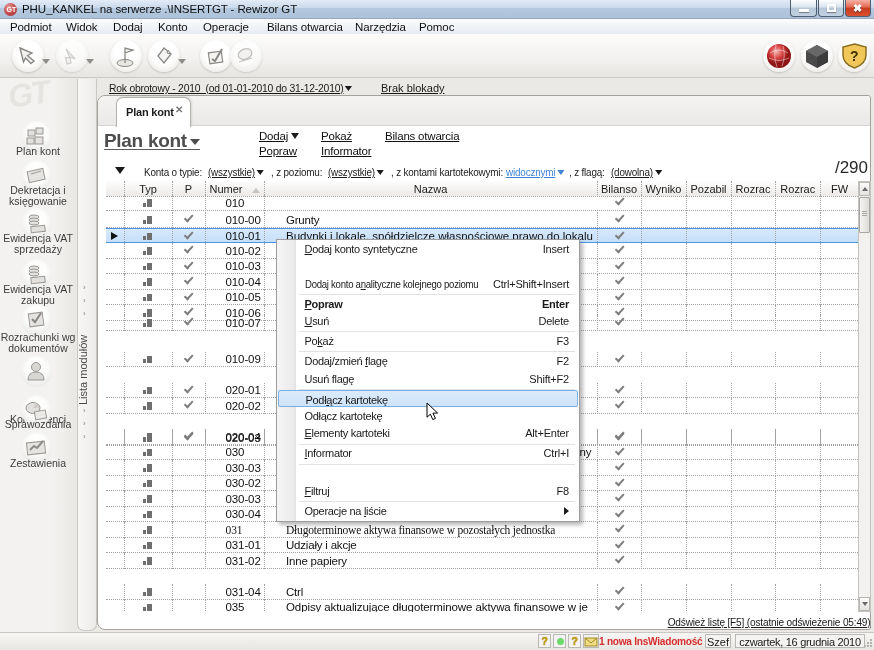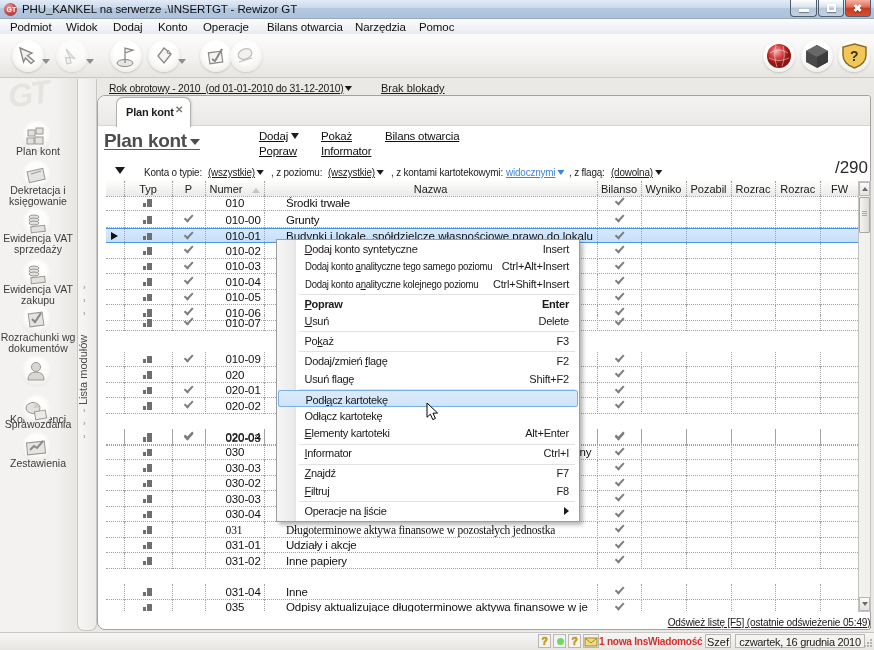--- a/index.html
+++ b/index.html
@@ -310,23 +310,20 @@
 <div class="tc c1">
         <span class="typ">
           <i class="b1"></i>
           <i class="b2"></i>
         </span>
       </div>
 <div class="tc c2"></div>
 <div class="tc c3">
         <div class="num">010</div>
       </div>
-<div class="tc c4">
-        <div class="nam">Środki trwałe</div>
-      </div>
 <div class="tc c5">
         <span class="chk" style="left:17px;"></span>
       </div>
 <div class="tc c6"></div>
       <div class="tc c7"></div>
       <div class="tc c8"></div>
       <div class="tc c9"></div>
       <div class="tc c10"></div>
 </div>
 <div class="trow" style="top:31.1px;">
@@ -544,42 +541,20 @@
 <div class="tc c4"></div>
 <div class="tc c5">
         <span class="chk" style="left:17px;"></span>
       </div>
 <div class="tc c6"></div>
       <div class="tc c7"></div>
       <div class="tc c8"></div>
       <div class="tc c9"></div>
       <div class="tc c10"></div>
 </div>
-<div class="trow" style="top:186.1px;">
-<div class="tc c0"></div>
-<div class="tc c1">
-        <span class="typ">
-          <i class="b1"></i>
-          <i class="b2"></i>
-        </span>
-      </div>
-<div class="tc c2"></div>
-<div class="tc c3">
-        <div class="num">020</div>
-      </div>
-<div class="tc c4"></div>
-<div class="tc c5">
-        <span class="chk" style="left:17px;"></span>
-      </div>
-<div class="tc c6"></div>
-      <div class="tc c7"></div>
-      <div class="tc c8"></div>
-      <div class="tc c9"></div>
-      <div class="tc c10"></div>
-</div>
 <div class="trow" style="top:201.6px;">
 <div class="tc c0"></div>
 <div class="tc c1">
         <span class="typ">
           <i class="b1"></i>
           <i class="b2"></i>
         </span>
       </div>
 <div class="tc c2">
         <span class="chk" style="left:11px;"></span>
@@ -859,21 +834,21 @@
         <span class="typ">
           <i class="b1"></i>
           <i class="b2"></i>
         </span>
       </div>
 <div class="tc c2"></div>
 <div class="tc c3">
         <div class="num">031-04</div>
       </div>
 <div class="tc c4">
-        <div class="nam">Inne</div>
+        <div class="nam">Ctrl</div>
       </div>
 <div class="tc c5">
         <span class="chk" style="left:17px;"></span>
       </div>
 <div class="tc c6"></div>
       <div class="tc c7"></div>
       <div class="tc c8"></div>
       <div class="tc c9"></div>
       <div class="tc c10"></div>
 </div>
@@ -938,24 +913,20 @@
       <rect x="3" y="6" width="2" height="2"></rect>
       <rect x="0" y="6" width="2" height="2"></rect>
     </g>
   </svg>
 <div id="ctx" class="abs">
     <div id="ctxg"></div>
 <div class="mi" style="top:1.0px;">
       <span class="t"><u>D</u>odaj konto syntetyczne</span>
       <span class="s">Insert</span>
     </div>
-<div class="mi" style="top:18.4px;">
-      <span class="t long">Dodaj konto <u>a</u>nalityczne tego samego poziomu</span>
-      <span class="s">Ctrl+Alt+Insert</span>
-    </div>
 <div class="mi" style="top:35.8px;">
       <span class="t long">Dodaj konto a<u>n</u>alityczne kolejnego poziomu</span>
       <span class="s">Ctrl+Shift+Insert</span>
     </div>
 <div class="msep" style="top:54.5px;"></div>
 <div class="mi" style="top:55.8px;">
       <span class="t"><b><u>P</u>opraw</b></span>
       <span class="s"><b>Enter</b></span>
     </div>
 <div class="mi" style="top:73.2px;">
@@ -986,24 +957,20 @@
 <div class="mi" style="top:185.4px;">
       <span class="t"><u>E</u>lementy kartoteki</span>
       <span class="s">Alt+Enter</span>
     </div>
 <div class="msep" style="top:204.1px;"></div>
 <div class="mi" style="top:205.4px;">
       <span class="t"><u>I</u>nformator</span>
       <span class="s">Ctrl+I</span>
     </div>
 <div class="msep" style="top:224.1px;"></div>
-<div class="mi" style="top:225.4px;">
-      <span class="t"><u>Z</u>najdź</span>
-      <span class="s">F7</span>
-    </div>
 <div class="mi" style="top:242.8px;">
       <span class="t"><u>F</u>iltruj</span>
       <span class="s">F8</span>
     </div>
 <div class="msep" style="top:261.5px;"></div>
 <div class="mi" style="top:262.8px;">
       <span class="t">Operacje na <u>l</u>iście</span>
       <span class="marr"></span>
     </div>
 </div>

